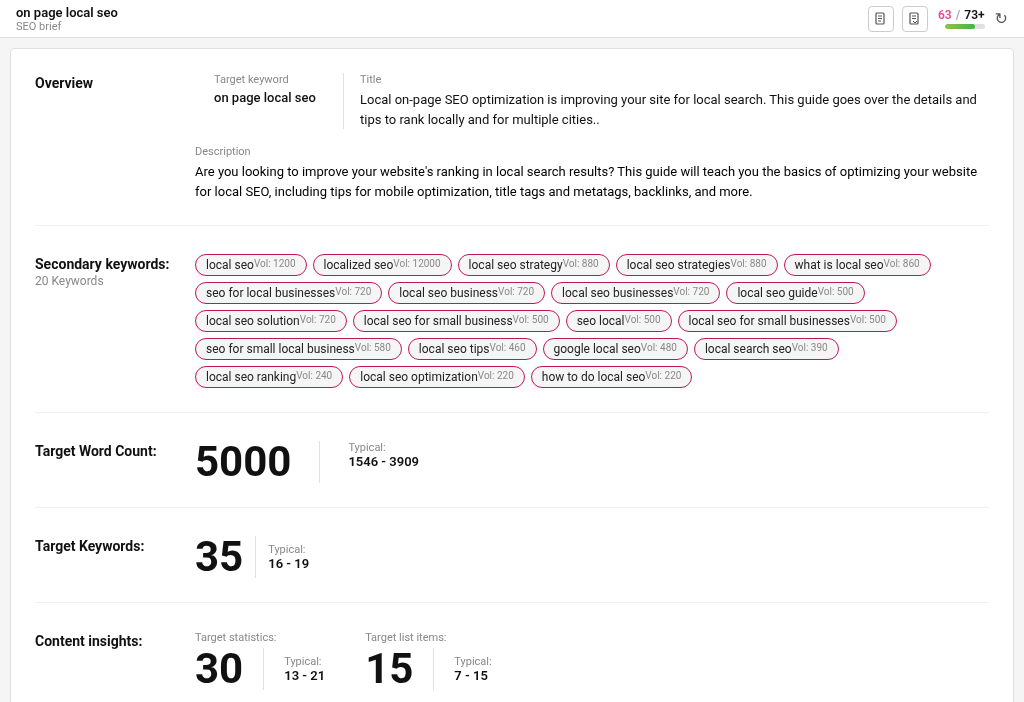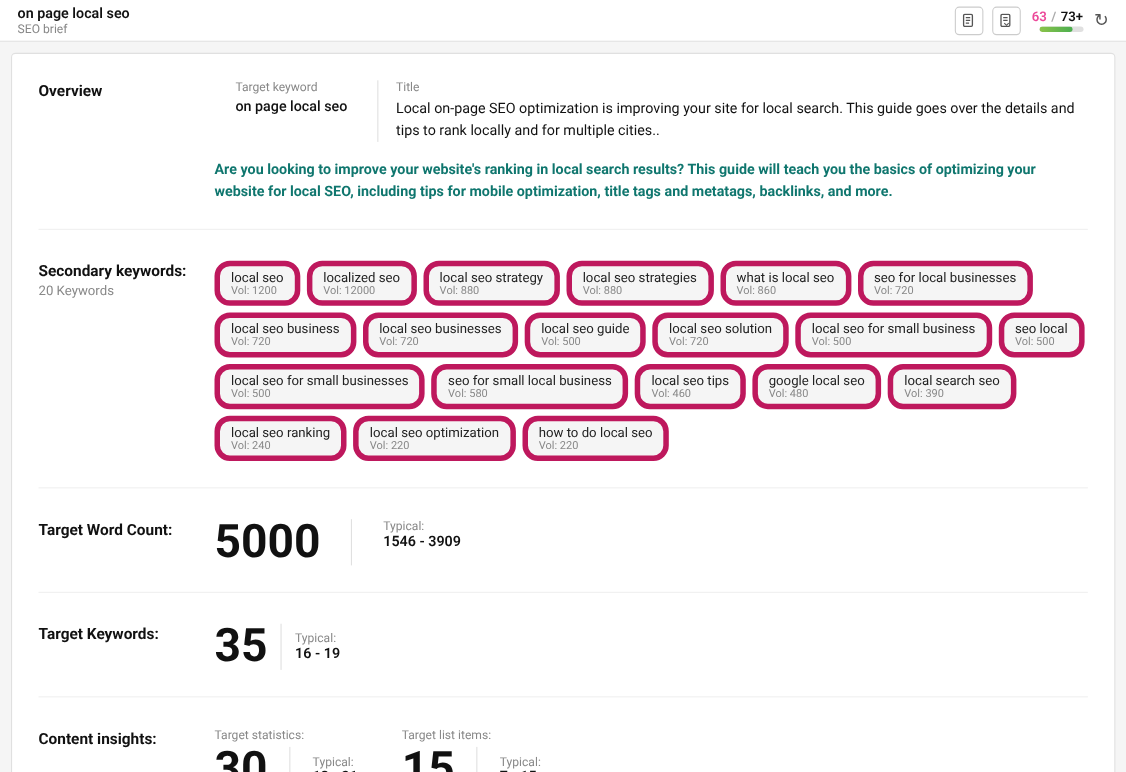--- a/index.html
+++ b/index.html
@@ -156,35 +156,33 @@
     .title-text {
       font-size: 13px;
       color: #111;
       line-height: 1.5;
     }
     .description-block {
       margin-top: 16px;
     }
     .description-text {
       font-size: 13px;
-      color: #0f766e;
+      color: #000000;
       line-height: 1.5;
-      font-weight: bold;
     }
     .keywords-container {
       display: flex;
       flex-wrap: wrap;
       gap: 6px;
     }
     .keyword-tag {
       display: flex;
-      flex-direction: column;
       align-items: flex-start;
       background: #f5f5f5;
-      border: 5px solid #be185d;
+      border: 1px solid #be185d;
       border-radius: 14px;
       padding: 3px 10px;
       font-size: 12px;
       color: #222;
     }
     .keyword-tag-vol {
       font-size: 10px;
       color: #888;
     }
     .word-count-section {
@@ -287,20 +285,21 @@
         <div class="overview-col">
           <div class="meta-label">Target keyword</div>
           <div class="keyword-value">on page local seo</div>
         </div>
         <div class="overview-col">
           <div class="meta-label">Title</div>
           <div class="title-text">Local on-page SEO optimization is improving your site for local search. This guide goes over the details and tips to rank locally and for multiple cities..</div>
         </div>
       </div>
       <div class="description-block">
+        <div class="meta-label">Description</div>
         <div class="description-text">Are you looking to improve your website's ranking in local search results? This guide will teach you the basics of optimizing your website for local SEO, including tips for mobile optimization, title tags and metatags, backlinks, and more.</div>
       </div>
     </div>
   </div>
 
   <div class="section">
     <div class="section-label">
       <span>Secondary keywords:</span>
       <div class="section-label-sub">20 Keywords</div>
     </div>

